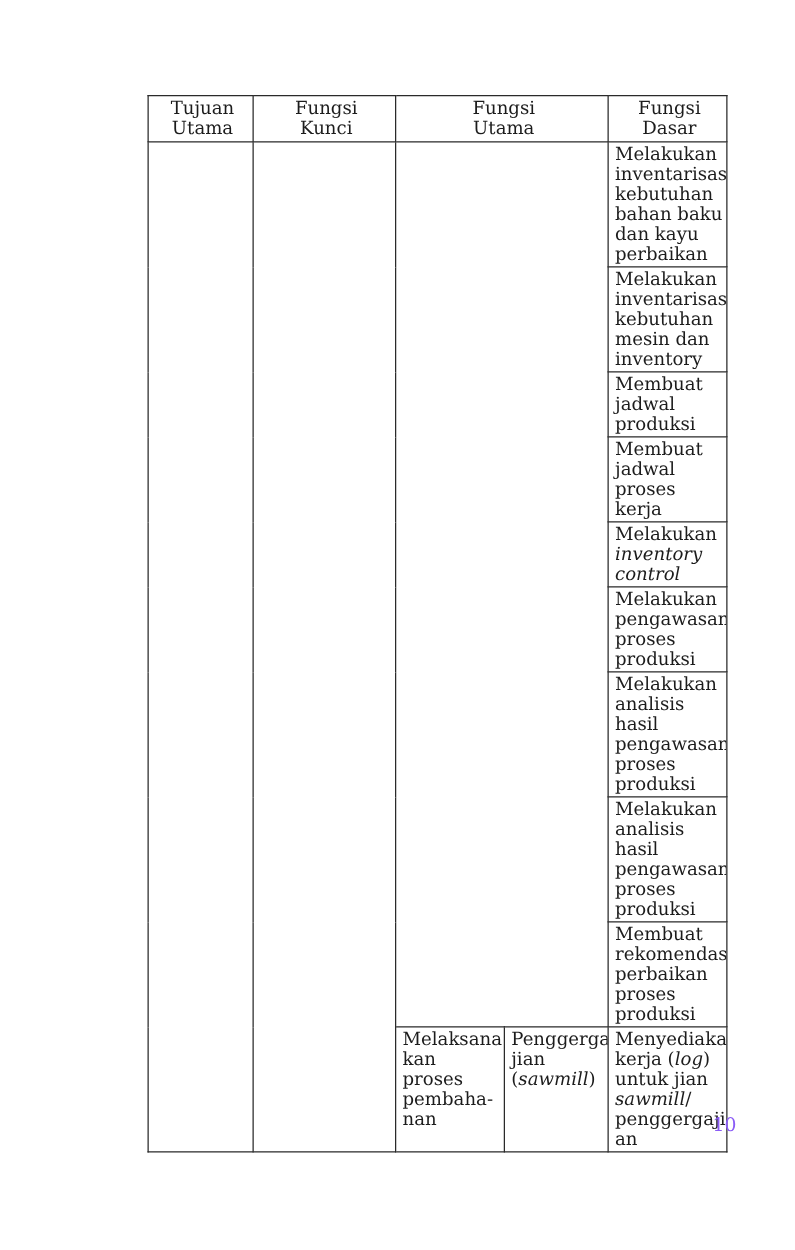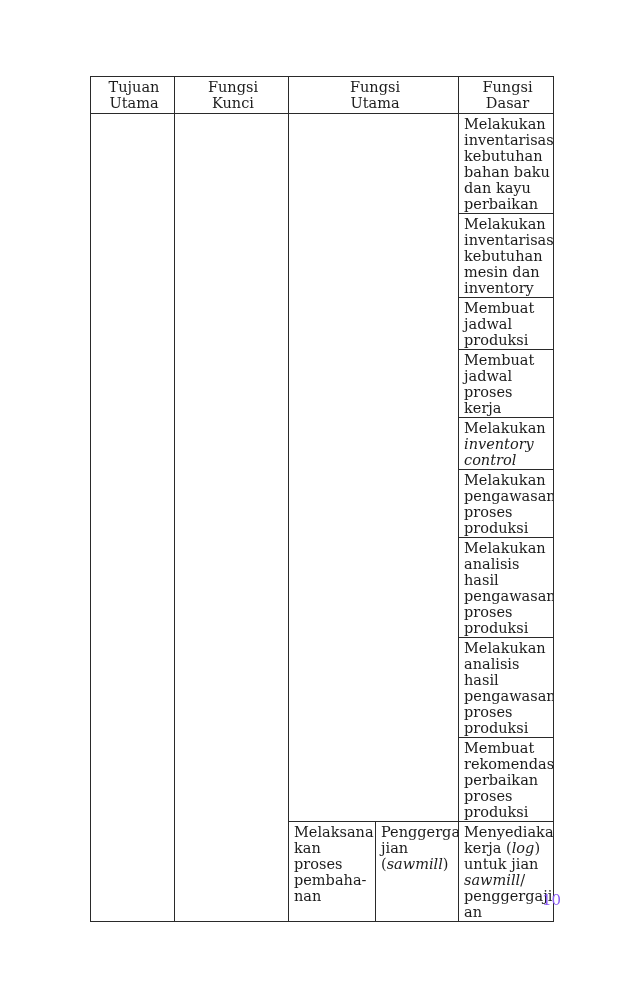--- a/index.html
+++ b/index.html
@@ -4,21 +4,21 @@
 <style>
   html, body { margin: 0; padding: 0; }
   body {
     width: 636px; height: 1000px;
     background: #ffffff;
     font-family: "DejaVu Serif", "Liberation Serif", serif;
     color: #1c1c1c;
     position: relative;
     overflow: hidden;
   }
-  .sheet { position: absolute; inset: 0; }
+  .sheet { position: absolute; inset: 0; margin-left: 28px; }
   table.doc-table {
     position: absolute;
     left: 90px; top: 76px;
     width: 463px;
     border-collapse: collapse;
     table-layout: fixed;
     font-size: 14.5px;
     line-height: 16px;
   }
   table.doc-table td {

